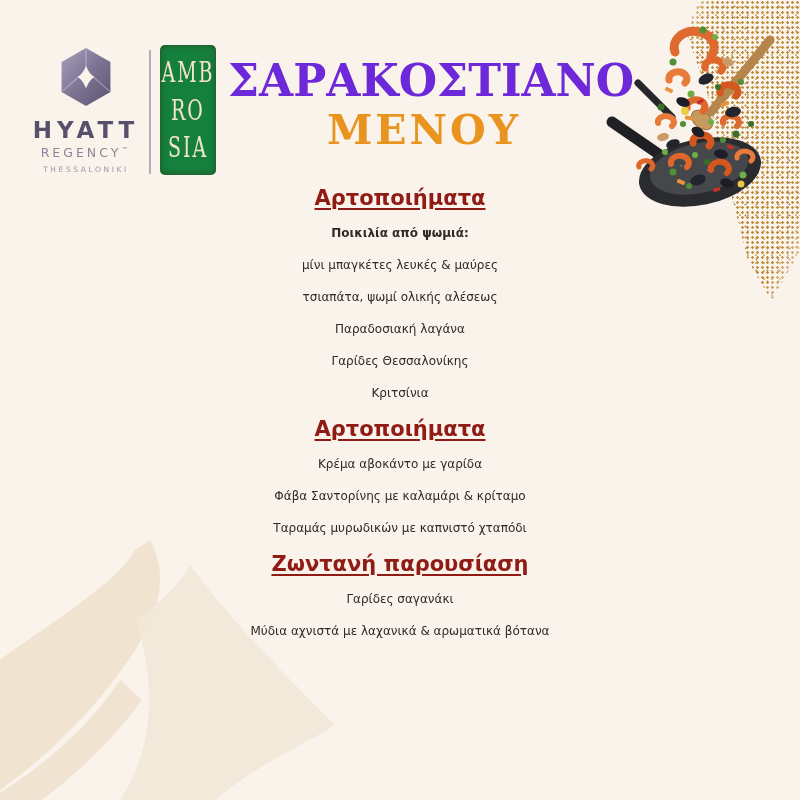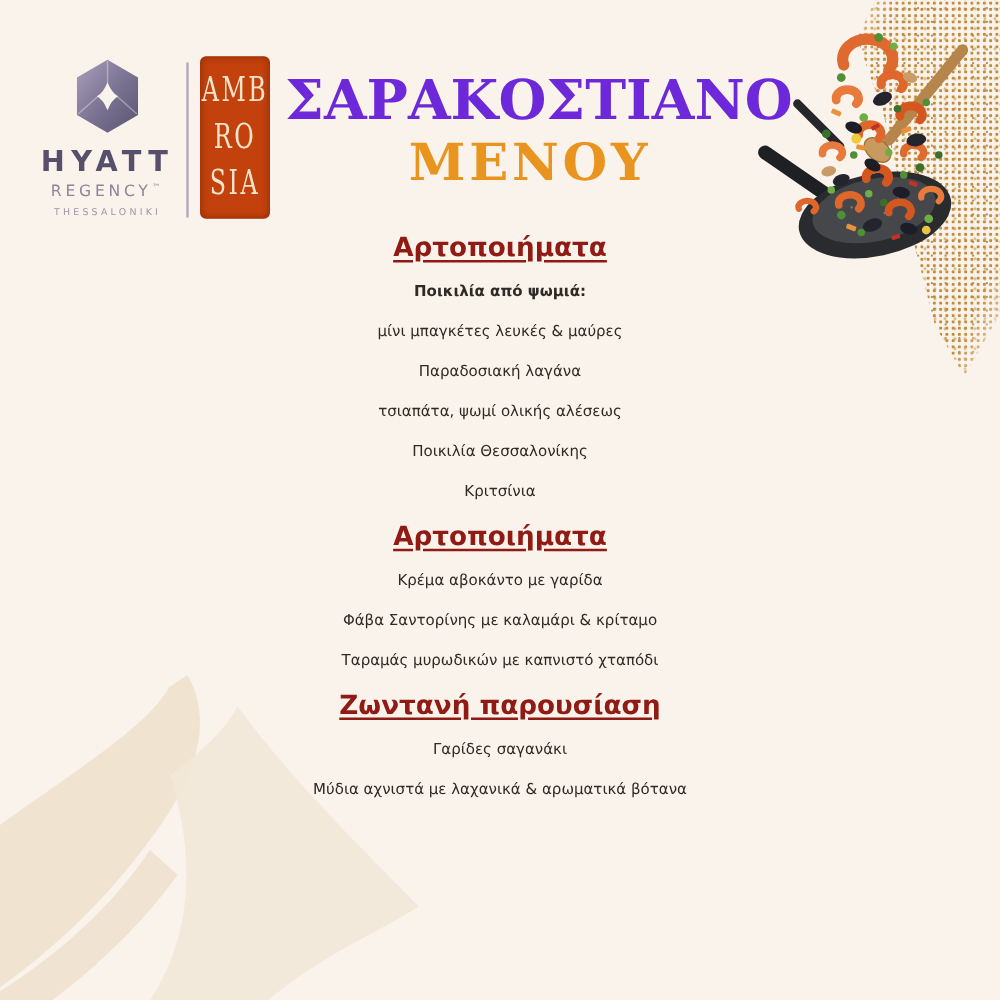--- a/index.html
+++ b/index.html
@@ -30,21 +30,21 @@
   .hyatt-hex{width:58px; height:62px; margin:0 auto 6px;}
   .hyatt-name{font-size:23px; font-weight:bold; letter-spacing:5px; line-height:24px;}
   .hyatt-regency{font-size:12.5px; letter-spacing:3px; color:#8B8599; margin-top:3px;}
   .hyatt-regency sup{font-size:7px;}
   .hyatt-city{font-size:7.5px; letter-spacing:2.6px; color:#9C96A8; margin-top:5px;}
 
   .brand-divider{position:absolute; left:149px; top:50px; width:1.5px; height:124px; background:#B3ACBF;}
 
   .ambrosia{
     position:absolute; left:160px; top:45px; width:56px; height:130px;
-    background:#c2410c; border-radius:5px;
+    background:#15803d; border-radius:5px;
     display:flex; flex-direction:column; align-items:center; justify-content:space-evenly;
     color:#F2E4C9; font-family:"DejaVu Serif", serif;
     box-shadow:inset 0 0 6px rgba(60,10,8,.45);
   }
   .ambrosia span{display:block; font-size:19px; letter-spacing:2px; transform:scaleY(1.45); line-height:19px;}
 
   .title{position:absolute; left:228px; top:56px; width:392px; text-align:center;
          font-family:"DejaVu Serif", serif; font-weight:bold;}
   .title-line1{font-size:44px; line-height:50px; color:#6d28d9; letter-spacing:0px;}
   .title-line2{font-size:41px; line-height:48px; color:#E8941F; letter-spacing:3px;}
@@ -180,23 +180,23 @@
     <div class="title-line1">ΣΑΡΑΚΟΣΤΙΑΝΟ</div>
     <div class="title-line2">ΜΕΝΟΥ</div>
   </div>
 
   <div class="menu">
   <section>
     <h2>Αρτοποιήματα</h2>
     <div class="items">
           <p class="item bold">Ποικιλία από ψωμιά:</p>
           <p class="item italic">μίνι μπαγκέτες λευκές &amp; μαύρες</p>
+          <p class="item italic">τσιαπάτα, ψωμί ολικής αλέσεως</p>
           <p class="item regular">Παραδοσιακή λαγάνα</p>
-          <p class="item italic">τσιαπάτα, ψωμί ολικής αλέσεως</p>
-          <p class="item regular">Ποικιλία Θεσσαλονίκης</p>
+          <p class="item regular">Γαρίδες Θεσσαλονίκης</p>
           <p class="item regular">Κριτσίνια</p>
         </div>
   </section>
 
   <section>
     <h2>Αρτοποιήματα</h2>
     <div class="items">
           <p class="item regular">Κρέμα αβοκάντο με γαρίδα</p>
           <p class="item regular">Φάβα Σαντορίνης με καλαμάρι &amp; κρίταμο</p>
           <p class="item regular">Ταραμάς μυρωδικών με καπνιστό χταπόδι</p>

